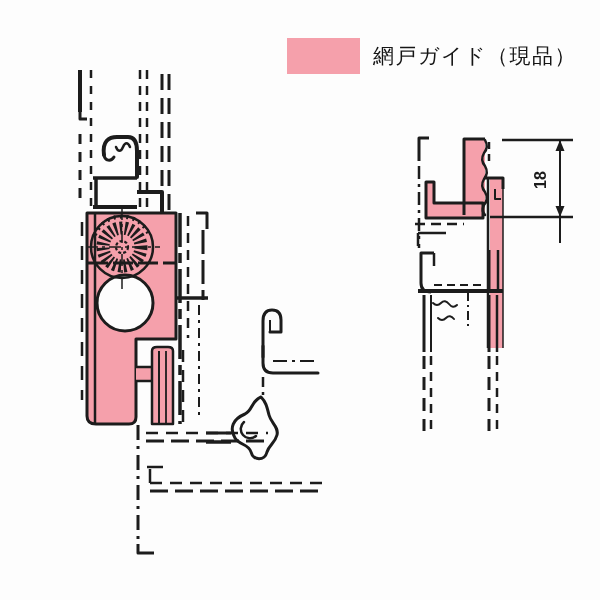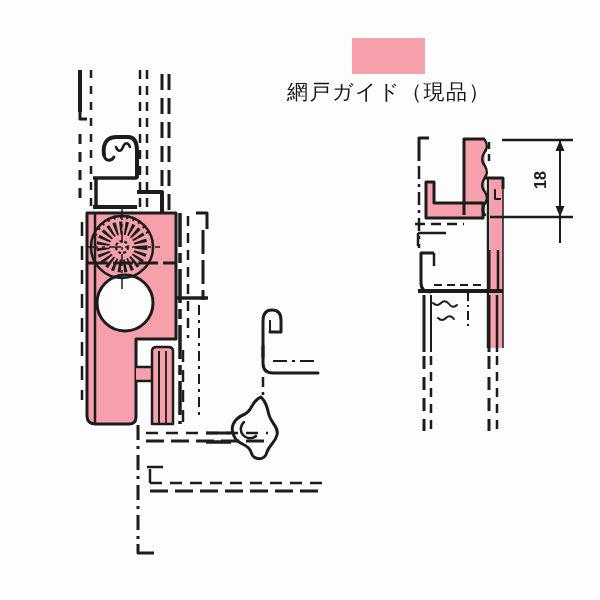--- a/index.html
+++ b/index.html
@@ -10,21 +10,21 @@
   }
   .page{position:relative;width:600px;height:600px;overflow:hidden;background:var(--bg);}
   svg.drawing{position:absolute;left:0;top:0;}
   
   .ln{fill:none;stroke:var(--ink);stroke-linecap:butt;stroke-linejoin:round;}
   .rnd{stroke-linecap:round;}
   .pinkfill{fill:var(--pink);stroke:none;}
   .inkfill{fill:var(--ink);stroke:none;}
   .whitefill{fill:var(--bg);}
   
-  .legend{position:absolute;left:287px;top:38px;display:flex;align-items:center;flex-direction:column;}
+  .legend{position:absolute;left:287px;top:38px;display:flex;align-items:center;gap:13px;}
   .legend .swatch{width:73px;height:36px;background:var(--pink);}
   .legend .label{
     font-size:21px;line-height:36px;color:#151515;letter-spacing:1.5px;
     white-space:nowrap;font-weight:500;
   }
   .dim-text{font-family:"Liberation Sans",sans-serif;font-size:16px;font-weight:bold;fill:var(--ink);}
 </style>
 </head>
 <body>
 

